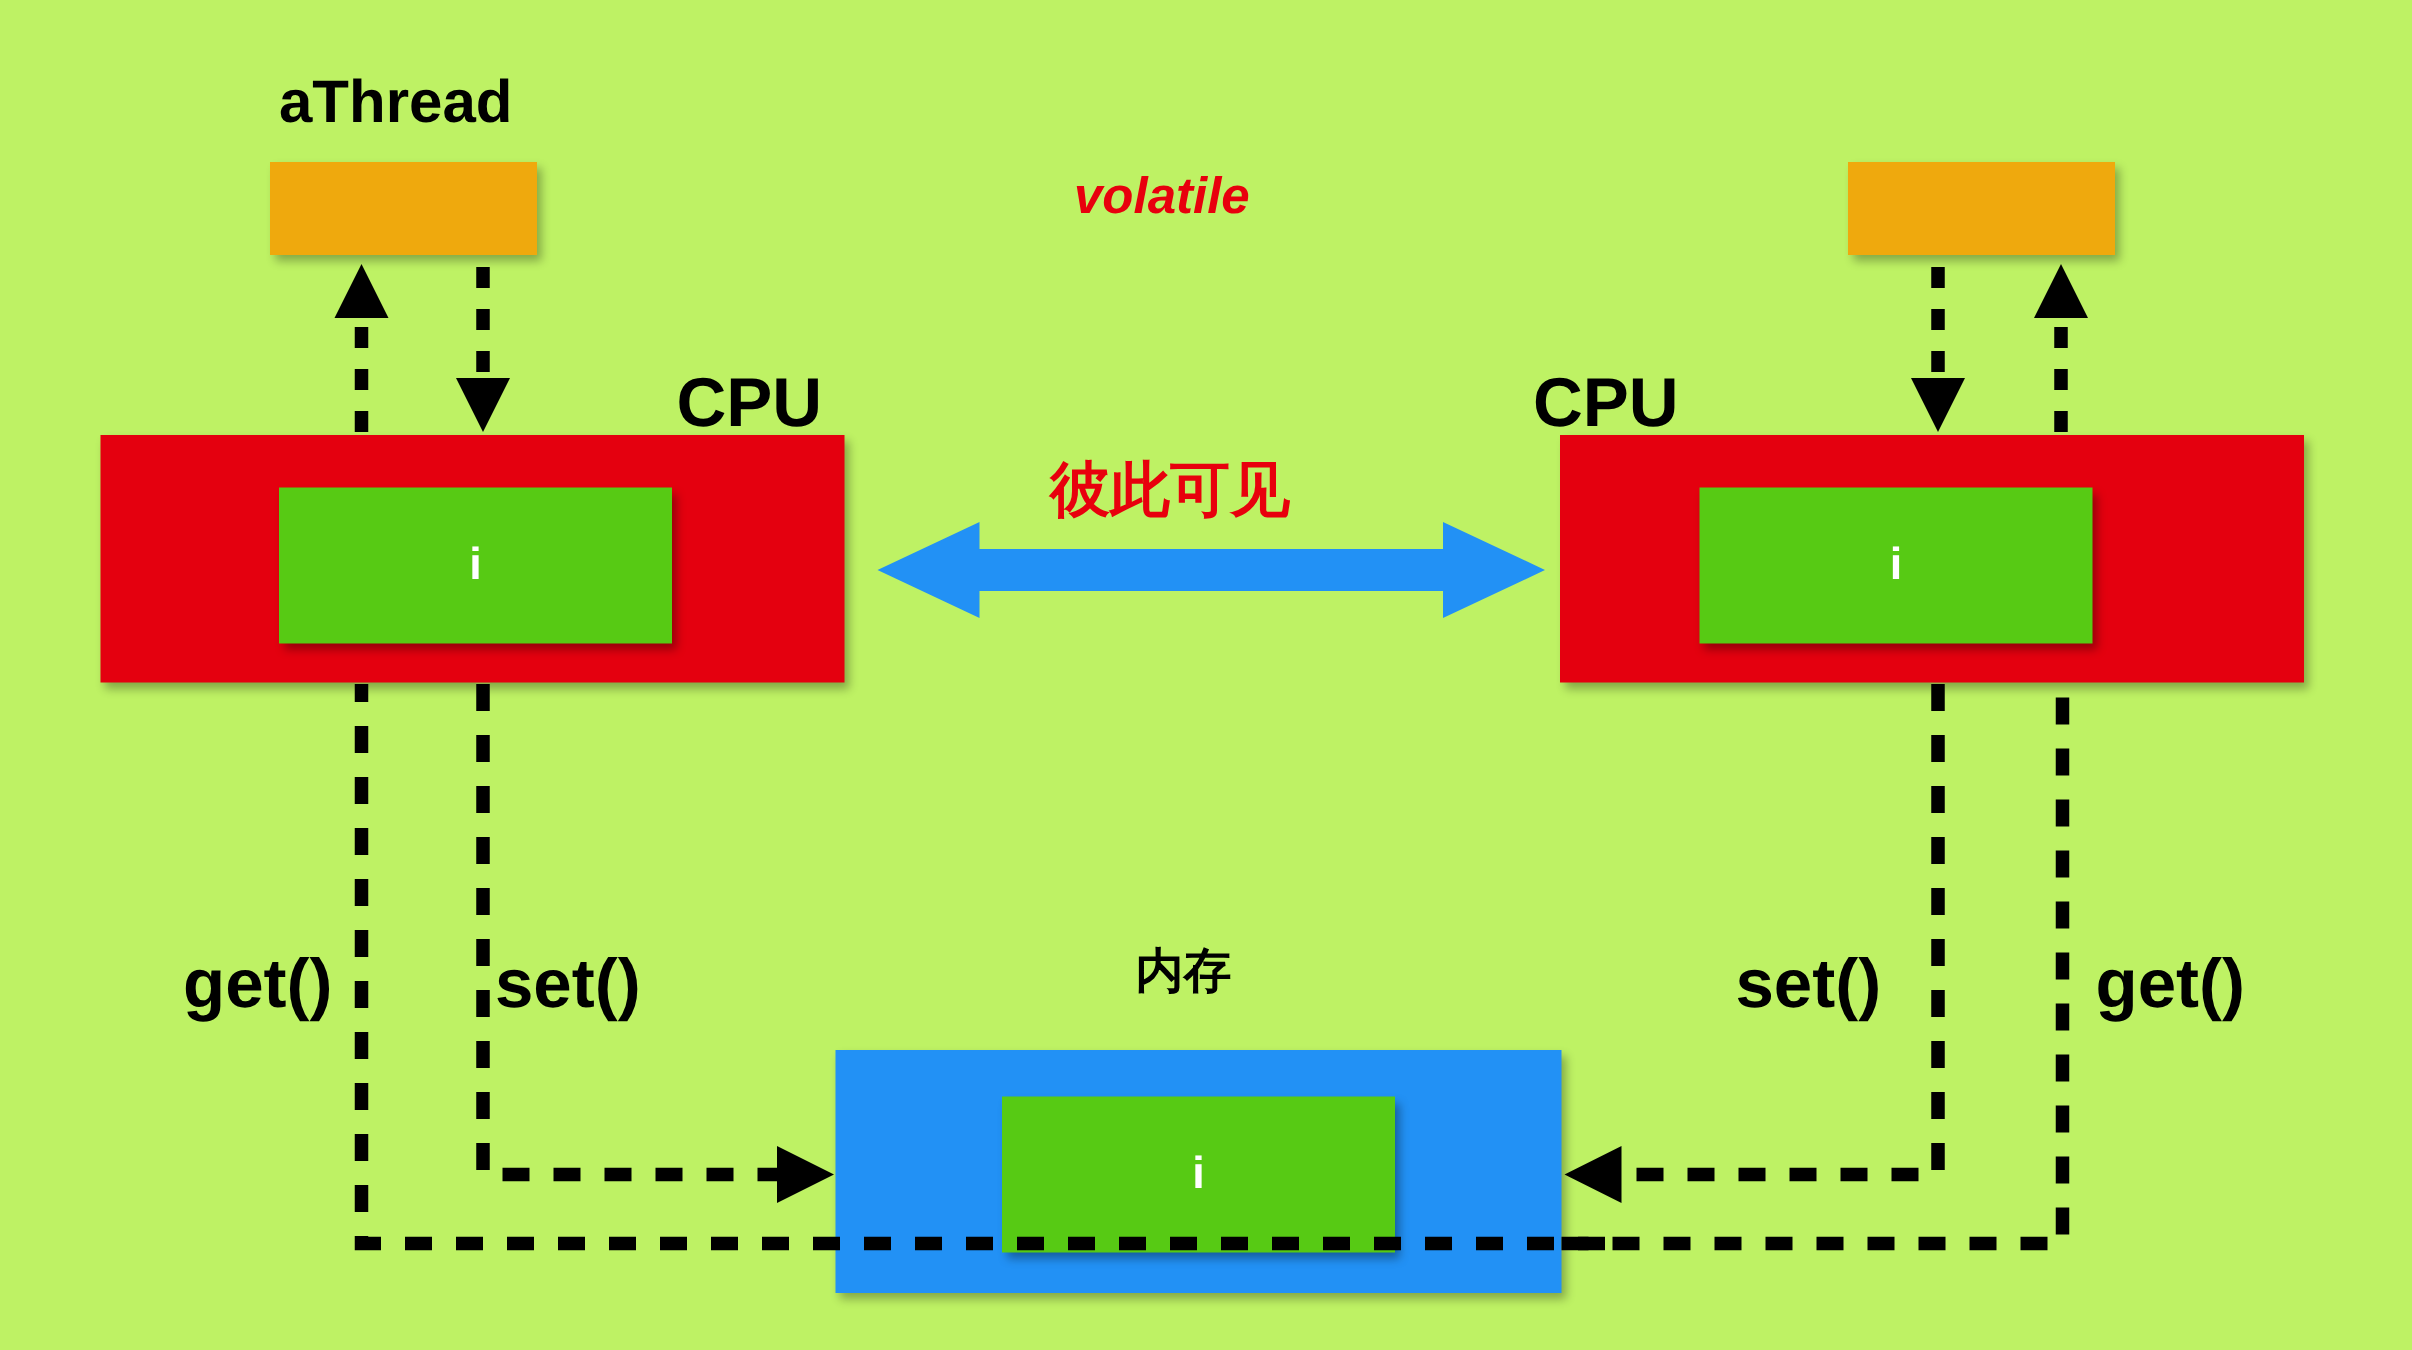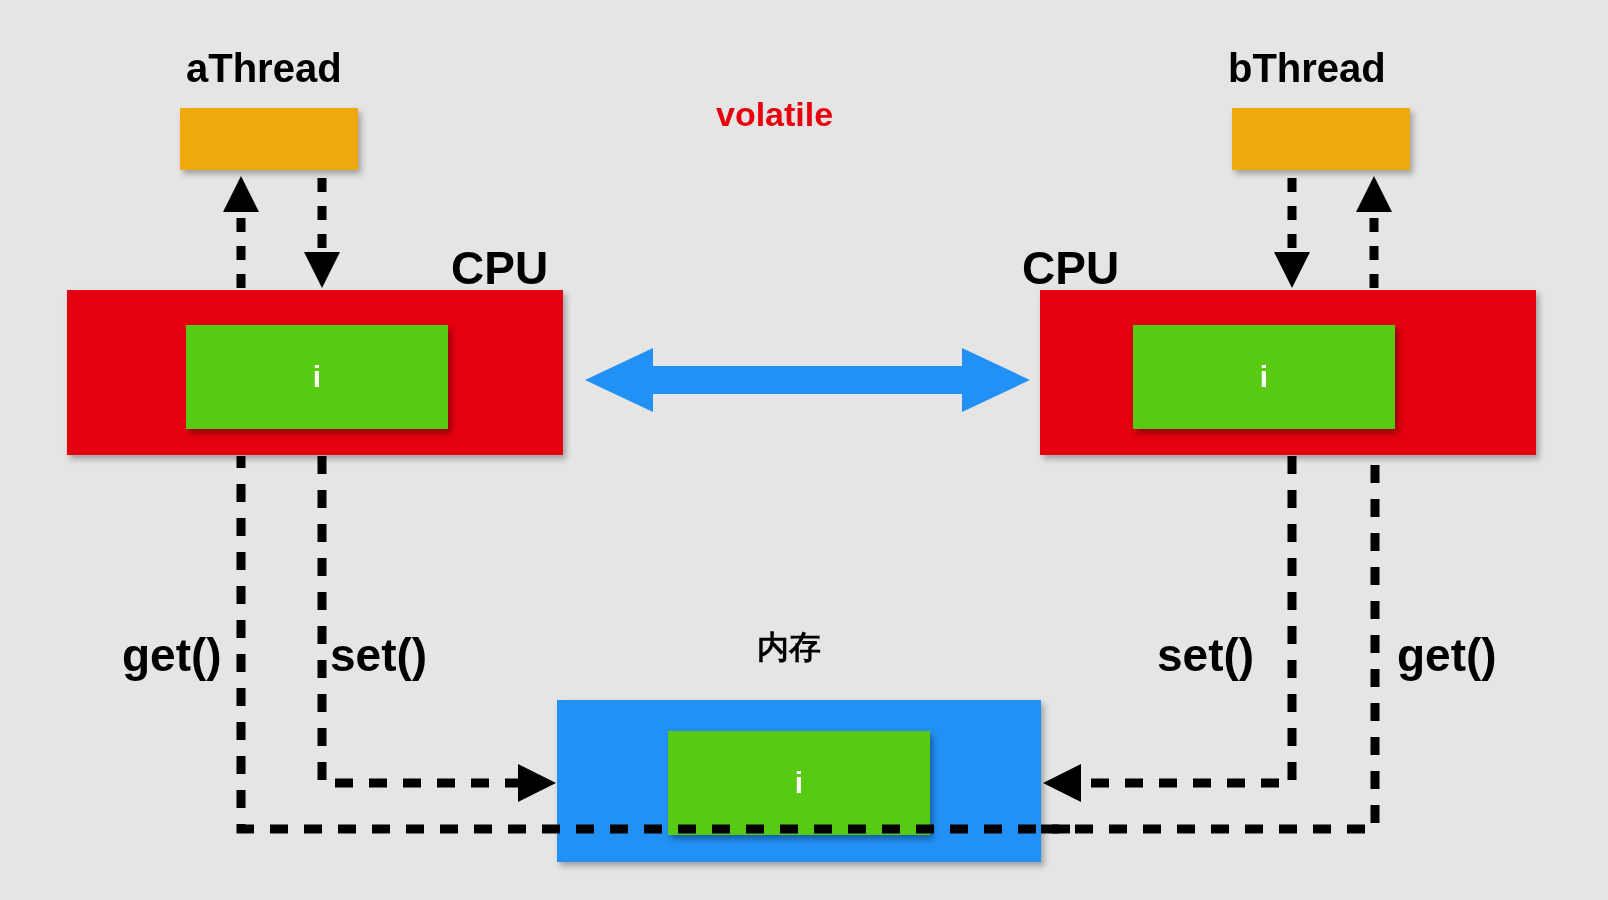--- a/index.html
+++ b/index.html
@@ -7,21 +7,21 @@
     padding: 0;
     background: #ffffff;
   }
   body {
     font-family: "Liberation Sans", "DejaVu Sans", sans-serif;
   }
   #canvas {
     position: relative;
     width: 1608px;
     height: 900px;
-    background: #e5e5e5;
+    background: #bef264;
     overflow: hidden;
   }
   .lbl {
     position: absolute;
     font-weight: bold;
     color: #000000;
     white-space: nowrap;
     line-height: 1;
   }
   .lbl-red {
@@ -80,32 +80,32 @@
   <div class="box cpu-box" style="left:67px; top:290px; width:496px; height:165px;"></div>
 
   <div class="box var-box var-label" style="left:186px; top:325px; width:262px; height:104px;">
     <span>i</span>
   </div>
 
   <div class="lbl op-label" style="left:122px; top:632px;">get()</div>
 
   <div class="lbl op-label" style="left:330px; top:632px;">set()</div>
 
-  <div class="lbl title-volatile lbl-red" style="left:716px; top:97px;">volatile</div>
+  <div class="lbl title-volatile lbl-red" style="left:716px; top:114px;font-style:italic;">volatile</div>
 
+  <div class="lbl title-visible lbl-red" style="left:700px; top:307px;">彼此可见</div>
 
   <div class="lbl title-mem" style="left:757px; top:631px;">内存</div>
 
   <div class="box mem-box" style="left:557px; top:700px; width:484px; height:162px;"></div>
 
   <div class="box var-box var-label" style="left:668px; top:731px; width:262px; height:104px;">
     <span>i</span>
   </div>
 
-  <div class="lbl title-thread" style="left:1228px; top:48px;">bThread</div>
 
   <div class="box thread-box" style="left:1232px; top:108px; width:178px; height:62px;"></div>
 
   <div class="lbl title-cpu" style="left:1022px; top:245px;">CPU</div>
 
   <div class="box cpu-box" style="left:1040px; top:290px; width:496px; height:165px;"></div>
 
   <div class="box var-box var-label" style="left:1133px; top:325px; width:262px; height:104px;">
     <span>i</span>
   </div>

